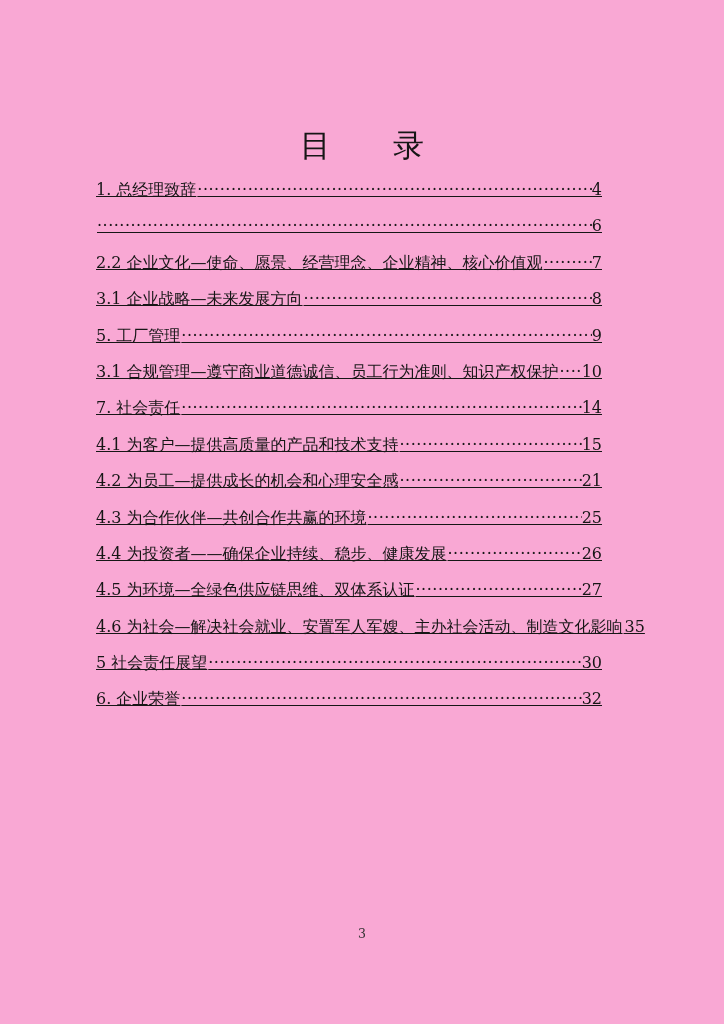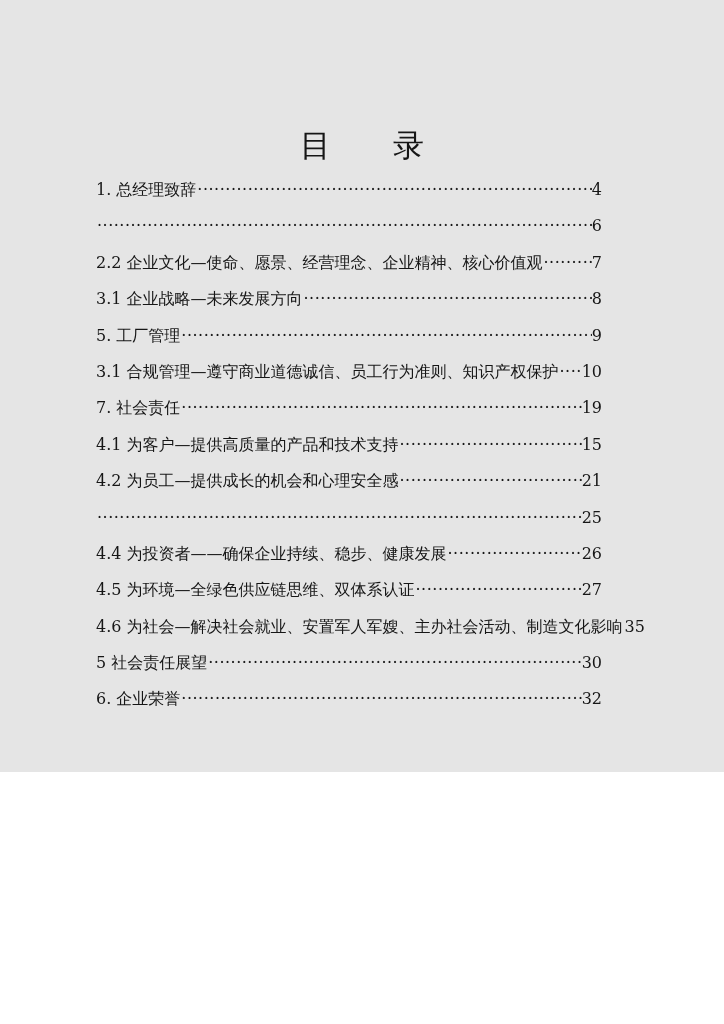--- a/index.html
+++ b/index.html
@@ -5,22 +5,22 @@
   
   html, body { margin: 0; padding: 0; }
   body {
     width: 724px; height: 1024px;
     background: #ffffff;
     color: #111111;
     font-family: "DejaVu Serif", "Liberation Serif", serif;
   }
   .sheet {
     position: relative;
-    width: 724px; height: 772px;
-    background: #e5e5e5;
+    width: 724px; height: 1024px;
+    background: #f9a8d4;
     overflow: hidden;
   }
   
   .doc-title {
     position: absolute;
     top: 127px; left: 0; width: 100%;
     text-align: center;
     font-size: 31px; line-height: 36px;
     font-weight: 400;
     color: #161616;
@@ -32,20 +32,21 @@
     margin: 0; padding: 0;
     list-style: none;
   }
   .toc-row {
     display: flex;
     align-items: flex-start;
     height: 36.4px;
     line-height: 36.4px;
     font-size: 16px;
     color: #161616;
+    text-decoration: underline;
   }
   .toc-label { flex: 0 0 auto; white-space: nowrap; }
   .toc-dots  {
     flex: 1 1 auto;
     overflow: hidden;
     white-space: nowrap;
     letter-spacing: 0.5px;
     padding: 0 1px;
   }
   .toc-page  { flex: 0 0 auto; }
@@ -98,36 +99,37 @@
 
   <li class="toc-row">
     <span class="toc-label">3.1 合规管理—遵守商业道德诚信、员工行为准则、知识产权保护</span>
     <span class="toc-dots">································································································································································</span>
     <span class="toc-page">10</span>
   </li>
 
   <li class="toc-row">
     <span class="toc-label">7. 社会责任</span>
     <span class="toc-dots">································································································································································</span>
-    <span class="toc-page">19</span>
+    <span class="toc-page">14</span>
   </li>
 
   <li class="toc-row">
     <span class="toc-label">4.1 为客户—提供高质量的产品和技术支持</span>
     <span class="toc-dots">································································································································································</span>
     <span class="toc-page">15</span>
   </li>
 
   <li class="toc-row">
     <span class="toc-label">4.2 为员工—提供成长的机会和心理安全感</span>
     <span class="toc-dots">································································································································································</span>
     <span class="toc-page">21</span>
   </li>
 
   <li class="toc-row">
+    <span class="toc-label">4.3 为合作伙伴—共创合作共赢的环境</span>
     <span class="toc-dots">································································································································································</span>
     <span class="toc-page">25</span>
   </li>
 
   <li class="toc-row">
     <span class="toc-label">4.4 为投资者——确保企业持续、稳步、健康发展</span>
     <span class="toc-dots">································································································································································</span>
     <span class="toc-page">26</span>
   </li>
 

